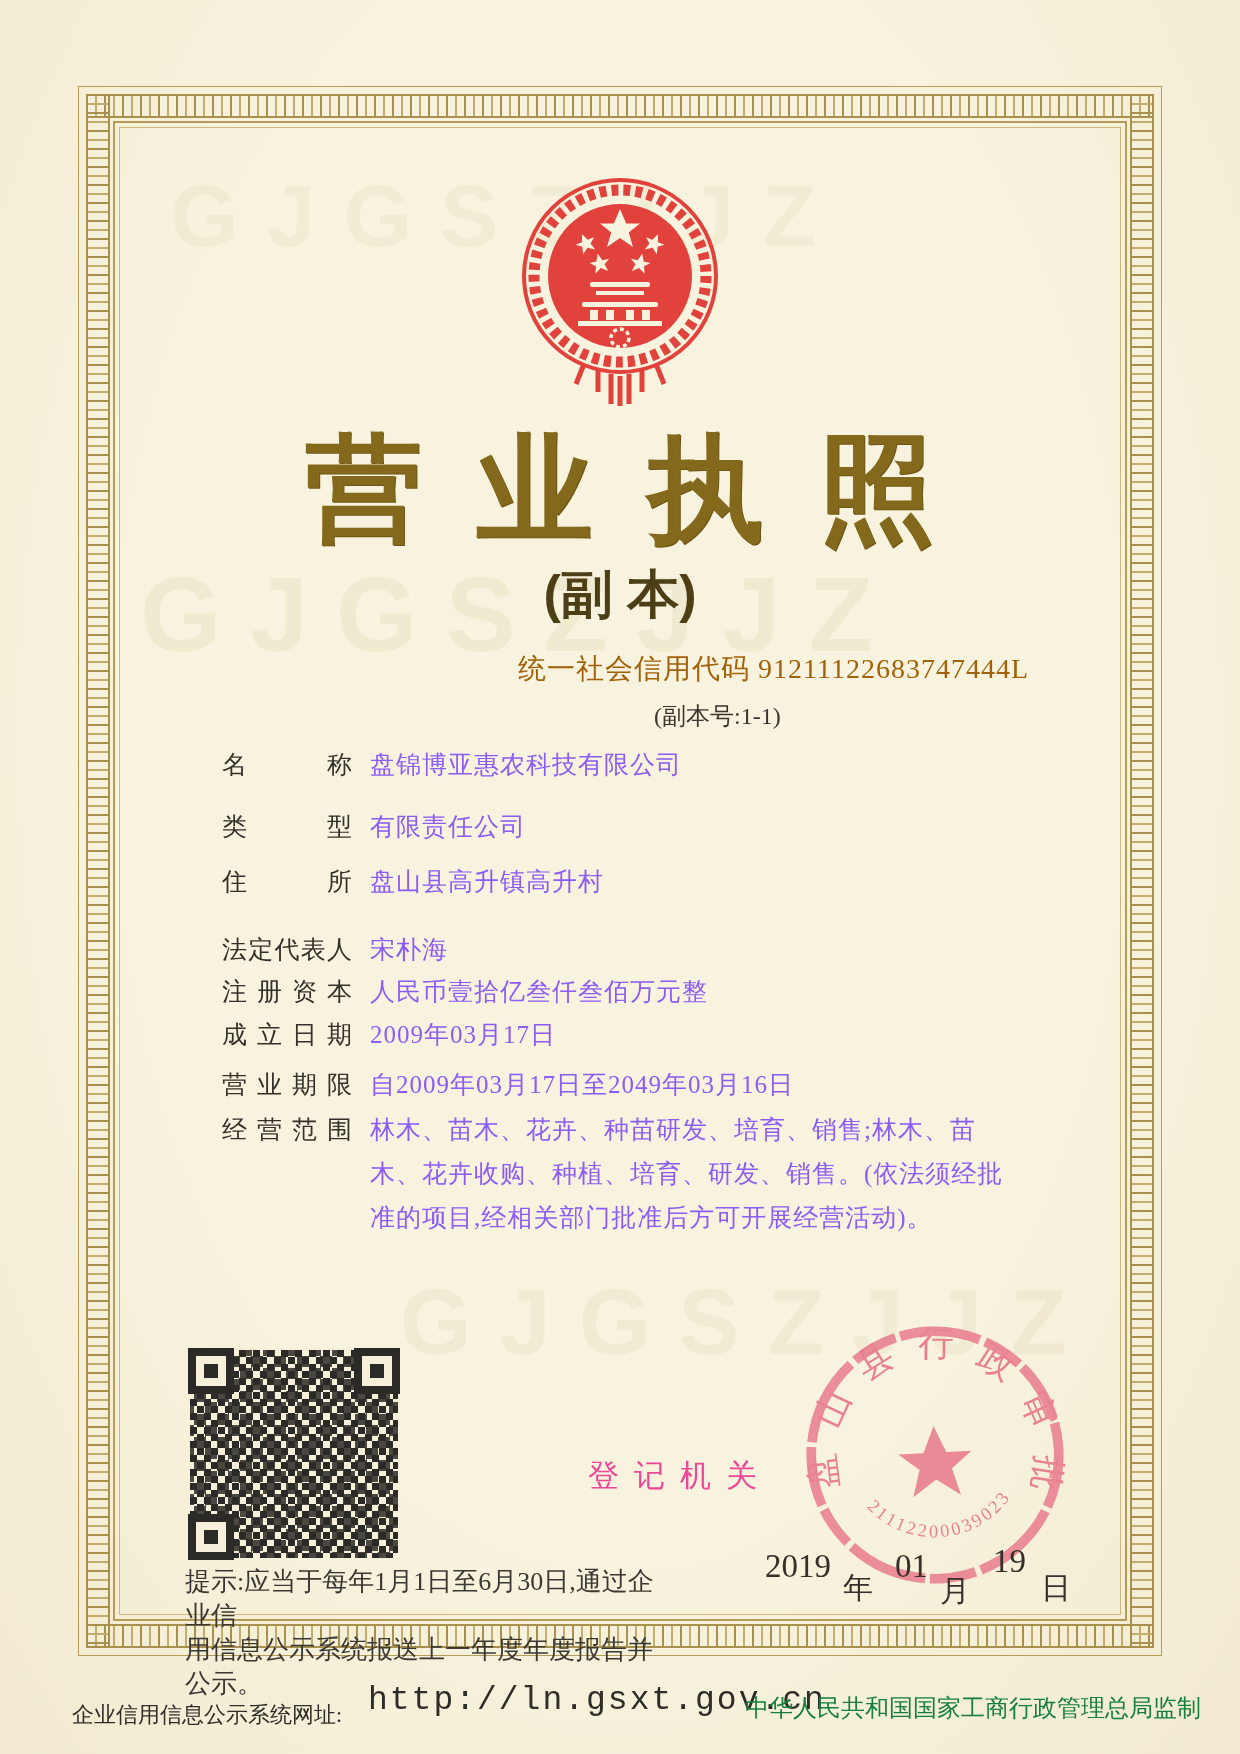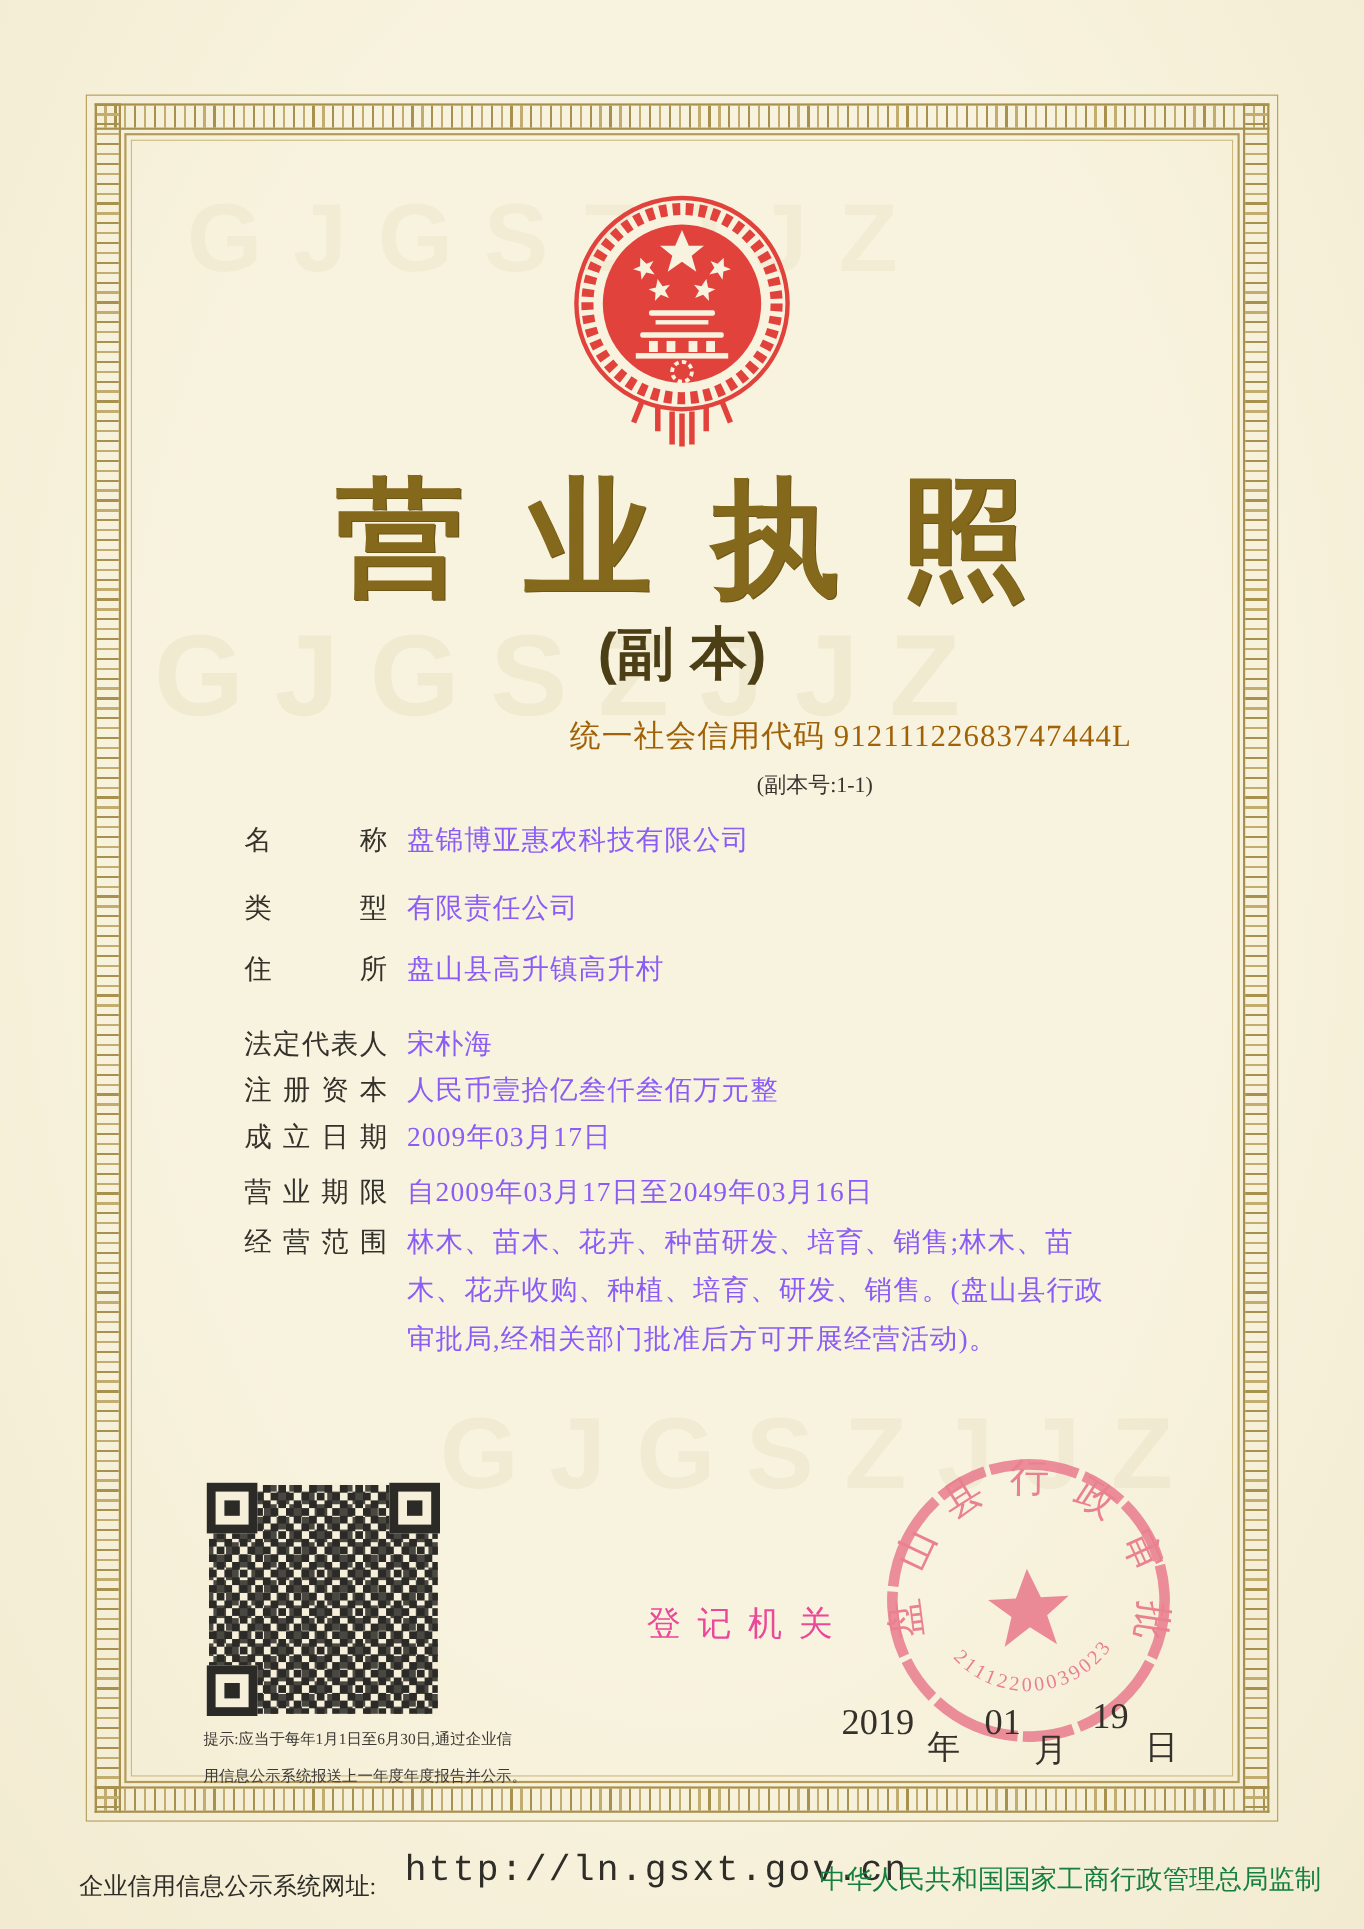--- a/index.html
+++ b/index.html
@@ -28,41 +28,41 @@
   
   .emblem{position:absolute;left:510px;top:168px;width:220px;height:240px;}
   
   .title{position:absolute;left:0;right:0;top:412px;text-align:center;
          font-family:"Liberation Sans",sans-serif;font-weight:700;font-size:116px;
          letter-spacing:55px;padding-left:55px;color:#84691c;
          text-shadow:1px 1px 0 #6d5615;}
   .subtitle{position:absolute;left:0;right:0;top:560px;text-align:center;
             font-family:"Liberation Sans",sans-serif;font-weight:600;font-size:52px;color:#4c3f16;}
   .credit-line{position:absolute;left:518px;top:650px;font-size:28px;color:#a16207;letter-spacing:1px;}
-  .copy-no{position:absolute;left:688px;top:700px;font-size:20px;color:#38352f;}
+  .copy-no{position:absolute;left:654px;top:700px;font-size:24px;color:#38352f;}
   
   .fields{position:absolute;left:222px;top:750px;width:800px;}
   .row{display:flex;line-height:30px;font-size:25px;}
   .row .lbl{width:130px;display:flex;justify-content:space-between;flex:none;color:#34312b;}
   .row .val{margin-left:18px;color:#8b5cf6;letter-spacing:1px;}
   .row2{margin-top:32px;} .row3{margin-top:25px;} .row4{margin-top:38px;}
   .row5{margin-top:12px;} .row6{margin-top:13px;} .row7{margin-top:20px;} .row8{margin-top:15px;}
   .row8 .val{width:645px;line-height:44px;margin-top:-7px;}
   
   .qr{position:absolute;left:188px;top:1348px;width:212px;height:212px;background:#f6f0da;}
   .qr-pat{position:absolute;inset:2px;
       background-image:
         repeating-conic-gradient(#2b2a26 0 25%, transparent 0 50%),
         repeating-conic-gradient(rgba(43,42,38,0.85) 0 25%, transparent 0 50%);
       background-size:14px 14px,23px 23px;background-position:0 0,4px 6px;}
   .finder{position:absolute;width:46px;height:46px;border:8px solid #2b2a26;background:#f6f0da;box-sizing:border-box;}
   .finder::after{content:"";position:absolute;left:8px;top:8px;width:14px;height:14px;background:#2b2a26;}
   .f-tl{left:0;top:0;} .f-tr{right:0;top:0;} .f-bl{left:0;bottom:0;}
   
-  .notice{position:absolute;left:185px;top:1565px;width:480px;font-size:14px;line-height:34px;color:#3b3833;}
+  .notice{position:absolute;left:185px;top:1565px;width:480px;font-size:26px;line-height:34px;color:#3b3833;}
   .authority{position:absolute;left:588px;top:1455px;font-size:31px;letter-spacing:15px;color:#ec4899;}
   .date{position:absolute;left:755px;top:1540px;width:340px;height:80px;font-size:33px;color:#34312b;}
   .date span{position:absolute;}
   .d-year{left:10px;top:8px;} .d-yu{left:88px;top:28px;font-size:30px;}
   .d-month{left:140px;top:8px;} .d-mu{left:185px;top:31px;font-size:30px;}
   .d-day{left:238px;top:3px;} .d-du{left:286px;top:28px;font-size:30px;}
   .seal{position:absolute;left:790px;top:1310px;width:290px;height:290px;transform:rotate(-3deg);opacity:0.88;}
   
   .footer-label{position:absolute;left:72px;top:1700px;font-size:22px;color:#2f2d28;}
   .footer-url{position:absolute;left:368px;top:1682px;font-size:33px;letter-spacing:2px;
@@ -189,21 +189,21 @@
       </span>
     <span class="val">自2009年03月17日至2049年03月16日</span>
   </div>
   <div class="row row8">
     <span class="lbl">
         <span>经</span>
         <span>营</span>
         <span>范</span>
         <span>围</span>
       </span>
-    <span class="val">林木、苗木、花卉、种苗研发、培育、销售;林木、苗木、花卉收购、种植、培育、研发、销售。(盘山县行政审批局,经相关部门批准后方可开展经营活动)。</span>
+    <span class="val">林木、苗木、花卉、种苗研发、培育、销售;林木、苗木、花卉收购、种植、培育、研发、销售。(依法须经批准的项目,经相关部门批准后方可开展经营活动)。</span>
   </div>
 </div>
 
 <div class="qr">
   <div class="qr-pat"></div>
   <div class="finder f-tl"></div>
   <div class="finder f-tr"></div>
   <div class="finder f-bl"></div>
 </div>
 

